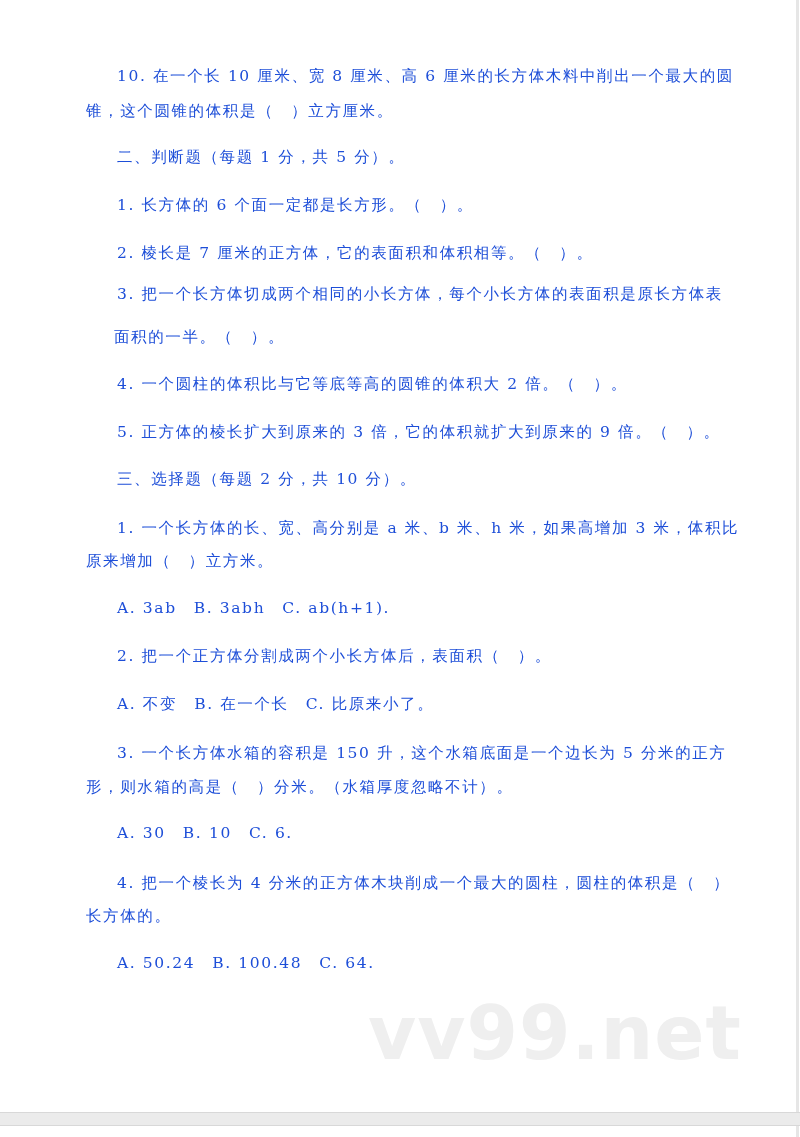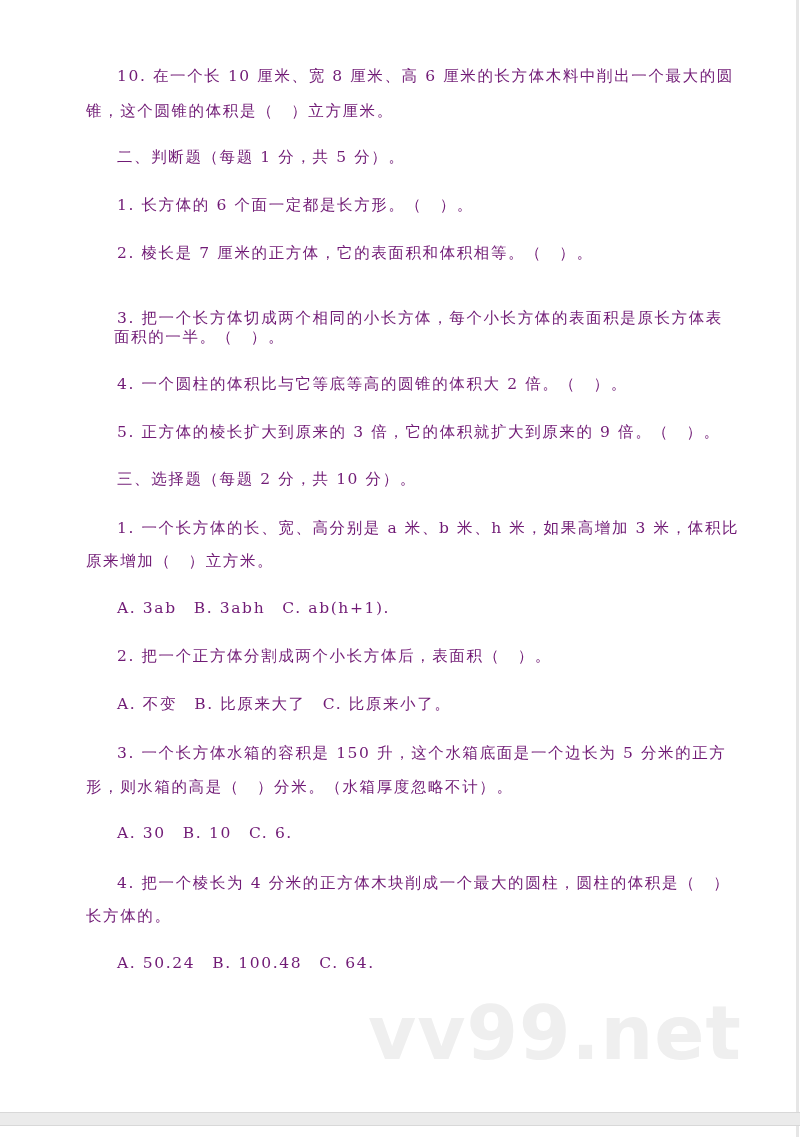--- a/index.html
+++ b/index.html
@@ -10,21 +10,21 @@
     color: #3a3a3a;
   }
   .page {
     position: absolute; left: 0; top: 0; width: 796px; height: 1112px;
     background: #ffffff;
     border-right: 3px solid #e6e6e6;
   }
   .line {
     position: absolute; left: 86px; width: 640px;
     font-size: 15.5px; line-height: 20px; white-space: nowrap;
-    letter-spacing: 1.6px; color: #701a75;
+    letter-spacing: 1.6px; color: #1d4ed8;
   }
   .indent { left: 117px; }
   .watermark {
     position: absolute; left: 368px; top: 996px;
     font-family: "DejaVu Sans", "Liberation Sans", sans-serif;
     font-weight: bold; font-size: 74px; line-height: 74px;
     color: #efefef; letter-spacing: 1px;
   }
   .band {
     position: absolute; left: 0; top: 1112px; width: 800px; height: 12px;
@@ -38,30 +38,30 @@
 </head>
 <body>
 
 <div class="page">
   <div id="lines">
       <div class="line indent" style="top: 66px;">10. 在一个长 10 厘米、宽 8 厘米、高 6 厘米的长方体木料中削出一个最大的圆</div>
       <div class="line" style="top: 101px;">锥，这个圆锥的体积是（　）立方厘米。</div>
       <div class="line indent" style="top: 147px;">二、判断题（每题 1 分，共 5 分）。</div>
       <div class="line indent" style="top: 195px;">1. 长方体的 6 个面一定都是长方形。（　）。</div>
       <div class="line indent" style="top: 243px;">2. 棱长是 7 厘米的正方体，它的表面积和体积相等。（　）。</div>
-      <div class="line indent" style="top: 308px;">3. 把一个长方体切成两个相同的小长方体，每个小长方体的表面积是原长方体表</div>
+      <div class="line indent" style="top: 284px;">3. 把一个长方体切成两个相同的小长方体，每个小长方体的表面积是原长方体表</div>
       <div class="line" style="top: 327px; margin-left: 28px;">面积的一半。（　）。</div>
       <div class="line indent" style="top: 374px;">4. 一个圆柱的体积比与它等底等高的圆锥的体积大 2 倍。（　）。</div>
       <div class="line indent" style="top: 422px;">5. 正方体的棱长扩大到原来的 3 倍，它的体积就扩大到原来的 9 倍。（　）。</div>
       <div class="line indent" style="top: 469px;">三、选择题（每题 2 分，共 10 分）。</div>
       <div class="line indent" style="top: 518px;">1. 一个长方体的长、宽、高分别是 a 米、b 米、h 米，如果高增加 3 米，体积比</div>
       <div class="line" style="top: 551px;">原来增加（　）立方米。</div>
       <div class="line indent" style="top: 598px;">A. 3ab　B. 3abh　C. ab(h+1).</div>
       <div class="line indent" style="top: 646px;">2. 把一个正方体分割成两个小长方体后，表面积（　）。</div>
-      <div class="line indent" style="top: 694px;">A. 不变　B. 比原来大了　C. 比原来小了。</div>
+      <div class="line indent" style="top: 694px;">A. 不变　B. 在一个长　C. 比原来小了。</div>
       <div class="line indent" style="top: 743px;">3. 一个长方体水箱的容积是 150 升，这个水箱底面是一个边长为 5 分米的正方</div>
       <div class="line" style="top: 777px;">形，则水箱的高是（　）分米。（水箱厚度忽略不计）。</div>
       <div class="line indent" style="top: 823px;">A. 30　B. 10　C. 6.</div>
       <div class="line indent" style="top: 873px;">4. 把一个棱长为 4 分米的正方体木块削成一个最大的圆柱，圆柱的体积是（　）</div>
       <div class="line" style="top: 906px;">长方体的。</div>
       <div class="line indent" style="top: 953px;">A. 50.24　B. 100.48　C. 64.</div>
     </div>
   <div class="watermark">vv99.net</div>
 </div>
 <div class="band"></div>

